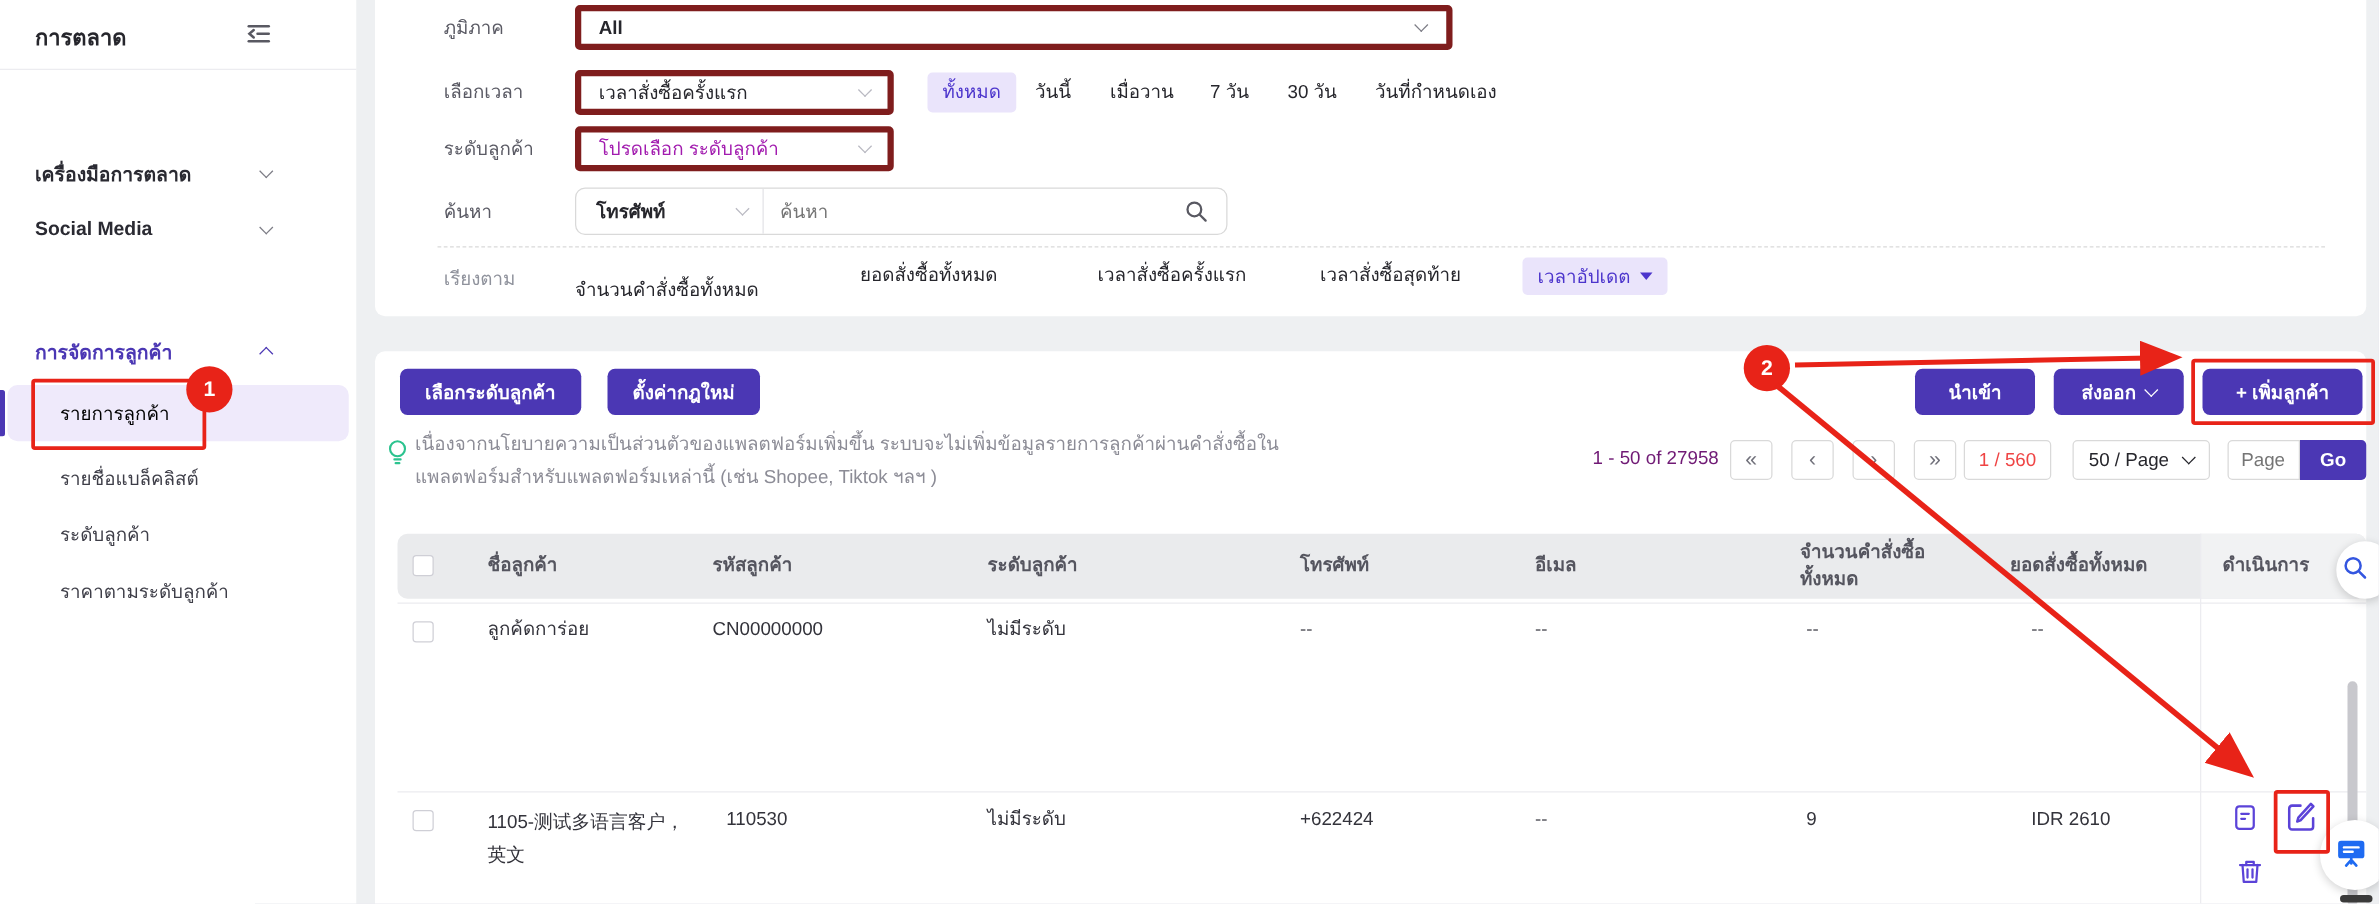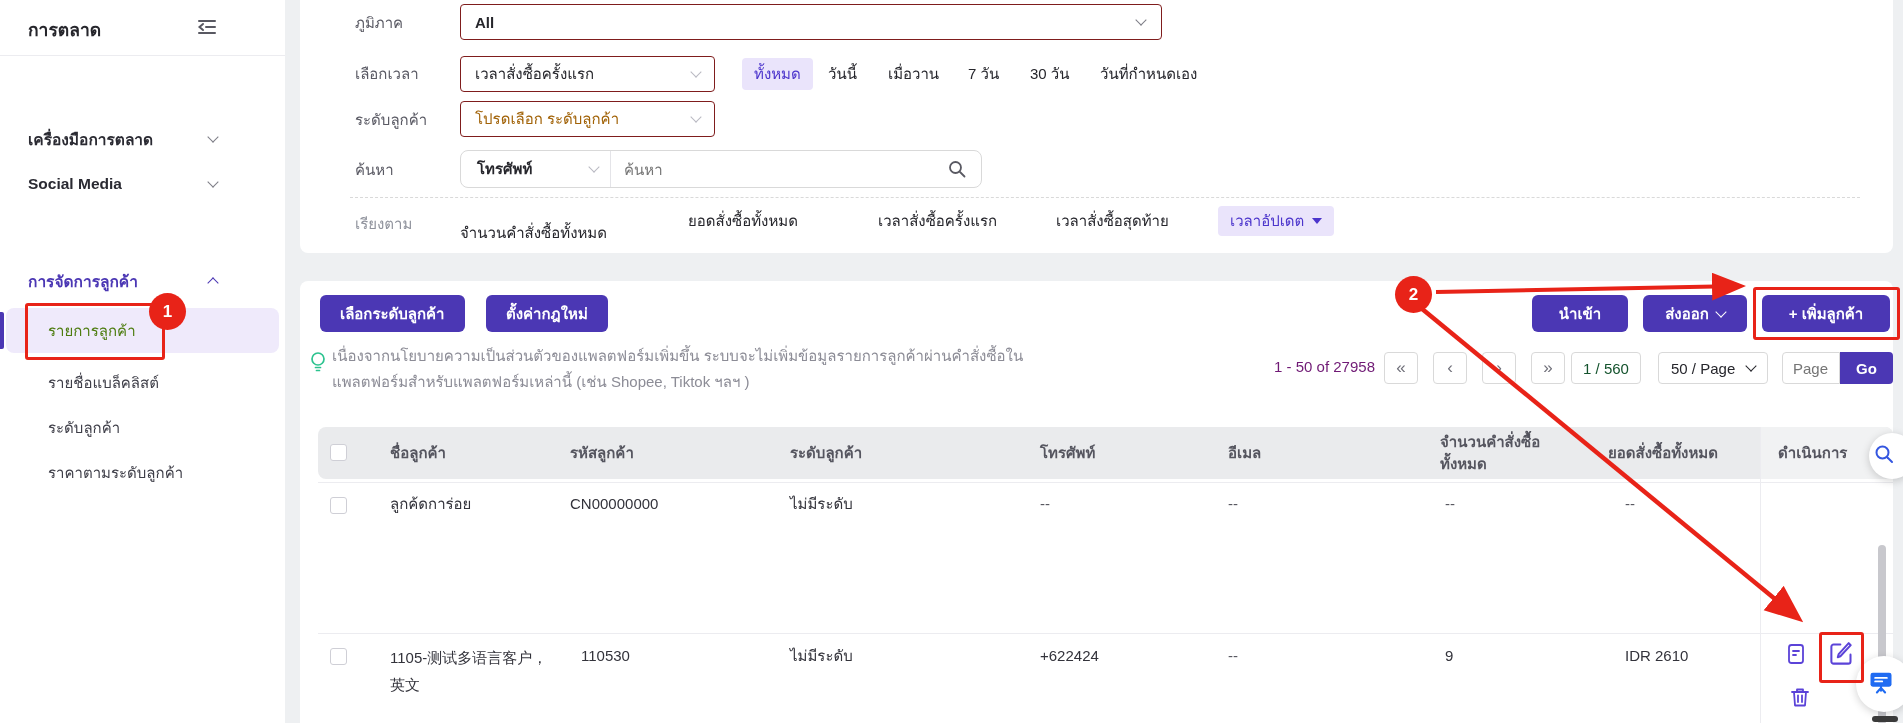--- a/index.html
+++ b/index.html
@@ -2,21 +2,21 @@
 <html><head>
 <meta charset="utf-8">
 <style>
   * { margin:0; padding:0; box-sizing:border-box; }
   html,body { background:#e9eaee; }
   body { font-family:"Liberation Sans","DejaVu Sans",sans-serif; }
   .canvas { position:relative; width:1903px; height:723px; background:#eef0f2; overflow:hidden; }
   .abs { position:absolute; }
   .card { background:#fff; border-radius:8px; }
   .lbl { font-size:15px; color:#5a5a64; line-height:20px; }
-  .sel { background:#fff; border:1px solid #7f1d1d; border-radius:4px; display:flex; align-items:center; padding:0 14px; font-size:15px; color:#26262c; }
+  .sel { background:#fff; border:5px solid #7f1d1d; border-radius:4px; display:flex; align-items:center; padding:0 14px; font-size:15px; color:#26262c; }
   .chev { display:inline-block; width:8px; height:8px; border-right:1.7px solid #b9b9c2; border-bottom:1.7px solid #b9b9c2; transform:rotate(45deg); margin-top:-4px; }
   .chev.dark { border-color:#7d7d86; }
   .chev.black { border-color:#26262c; }
   .chev.purple { border-color:#4b37b4; transform:rotate(-135deg); margin-top:4px; }
   .chev.white { border-color:#fff; }
   .menu-item { position:absolute; left:0; width:285px; height:44px; display:flex; align-items:center; cursor:pointer; }
   .menu-item .mi-label { margin-left:28px; font-size:15.5px; font-weight:700; color:#2a2a32; }
   .menu-item .mi-chev { position:absolute; right:68px; }
   .sub-label { font-size:15px; color:#3e3e48; }
   .tabtxt { font-size:15px; color:#26262c; line-height:32px; position:absolute; top:58px; cursor:pointer; }
@@ -63,21 +63,21 @@
       <span class="mi-chev chev dark"></span>
     </div>
     <div class="menu-item" style="top:259px;">
       <span class="mi-label" style="color:#4b37b4;">การจัดการลูกค้า</span>
       <span class="mi-chev chev purple"></span>
     </div>
 
     <div class="abs" style="left:6px;top:308px;width:273px;height:45px;background:#efeafb;border-radius:8px;"></div>
     <div class="abs" style="left:0;top:312px;width:4px;height:37px;background:#4b37b4;border-radius:0 2px 2px 0;"></div>
     <div class="menu-item" style="top:308px;height:45px;">
-      <span class="sub-label" style="margin-left:48px;color:#4d7c0f;">รายการลูกค้า</span>
+      <span class="sub-label" style="margin-left:48px;color:#000000;">รายการลูกค้า</span>
     </div>
     <div class="menu-item" style="top:360px;height:45px;">
       <span class="sub-label" style="margin-left:48px;">รายชื่อแบล็คลิสต์</span>
     </div>
     <div class="menu-item" style="top:405px;height:45px;">
       <span class="sub-label" style="margin-left:48px;">ระดับลูกค้า</span>
     </div>
     <div class="menu-item" style="top:450px;height:45px;">
       <span class="sub-label" style="margin-left:48px;">ราคาตามระดับลูกค้า</span>
     </div>
@@ -98,21 +98,21 @@
     </div>
     <span class="tabtxt pill" style="left:442px;">ทั้งหมด</span>
     <span class="tabtxt" style="left:528px;">วันนี้</span>
     <span class="tabtxt" style="left:588px;">เมื่อวาน</span>
     <span class="tabtxt" style="left:668px;">7 วัน</span>
     <span class="tabtxt" style="left:730px;">30 วัน</span>
     <span class="tabtxt" style="left:800px;">วันที่กำหนดเอง</span>
 
     <div class="abs lbl" style="left:55px;top:110px;">ระดับลูกค้า</div>
     <div class="abs sel" style="left:160px;top:101px;width:255px;height:36px;">
-      <span style="color:#a16207;">โปรดเลือก ระดับลูกค้า</span>
+      <span style="color:#a21caf;">โปรดเลือก ระดับลูกค้า</span>
       <span class="chev" style="position:absolute;right:14px;"></span>
     </div>
 
     <div class="abs lbl" style="left:55px;top:160px;">ค้นหา</div>
     <div class="abs" style="left:160px;top:150px;width:522px;height:38px;border:1px solid #d9d9d9;border-radius:8px;background:#fff;">
       <div class="abs" style="left:0;top:0;width:150px;height:36px;border-right:1px solid #e4e4e8;display:flex;align-items:center;">
         <span style="margin-left:16px;font-size:15px;font-weight:700;color:#26262c;">โทรศัพท์</span>
         <span class="chev" style="position:absolute;right:12px;"></span>
       </div>
       <input style="position: absolute; left: 151px; top: 0px; width: 320px; height: 36px; border: none; outline: none; font-size: 15px; color: rgb(38, 38, 44); padding: 0px 12px; background: transparent;" placeholder="ค้นหา">
@@ -174,21 +174,21 @@
       </div>
     <div class="pagebox" style="left:1133px;top:71px;width:34px;font-size:17px;">
         <span>‹</span>
       </div>
     <div class="pagebox" style="left:1182px;top:71px;width:34px;font-size:17px;">
         <span>›</span>
       </div>
     <div class="pagebox" style="left:1231px;top:71px;width:34px;font-size:17px;">
         <span>»</span>
       </div>
-    <div class="pagebox" style="left:1271px;top:71px;width:70px;color:#14532d;">
+    <div class="pagebox" style="left:1271px;top:71px;width:70px;color:#ef4444;">
         <span>1 / 560</span>
       </div>
     <div class="pagebox" style="left:1358px;top:71px;width:110px;color:#26262c;justify-content:flex-start;padding-left:12px;">
       <span>50 / Page</span>
       <span class="chev black" style="position:absolute;right:12px;"></span>
     </div>
     <input style="position: absolute; left: 1482px; top: 71px; width: 58px; height: 32px; border: 1px solid rgb(217, 217, 217); border-radius: 4px 0px 0px 4px; font-size: 15px; color: rgb(38, 38, 44); padding: 0px 10px; outline: none;" placeholder="Page">
     <button class="btn-purple abs" style="left:1540px;top:71px;width:53px;height:32px;border-radius:0 4px 4px 0;">
       <span>Go</span>
     </button>

